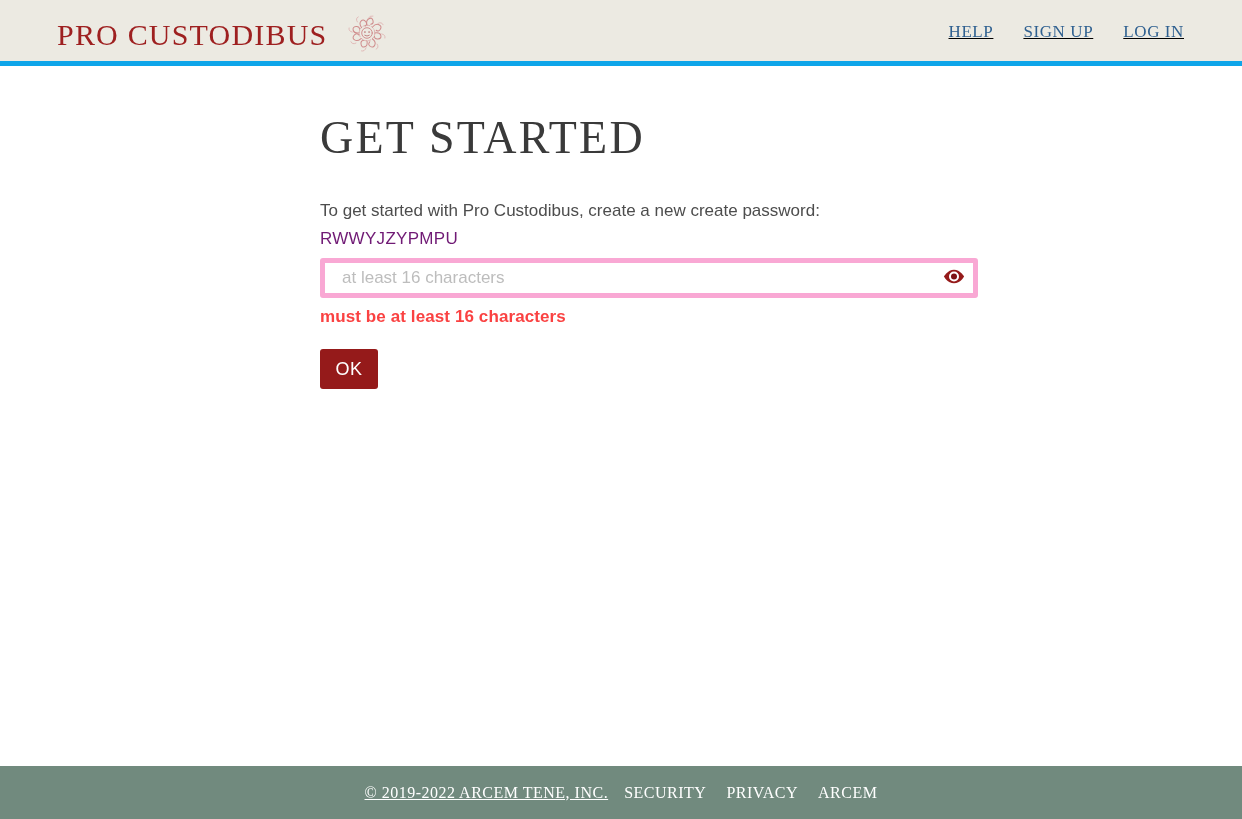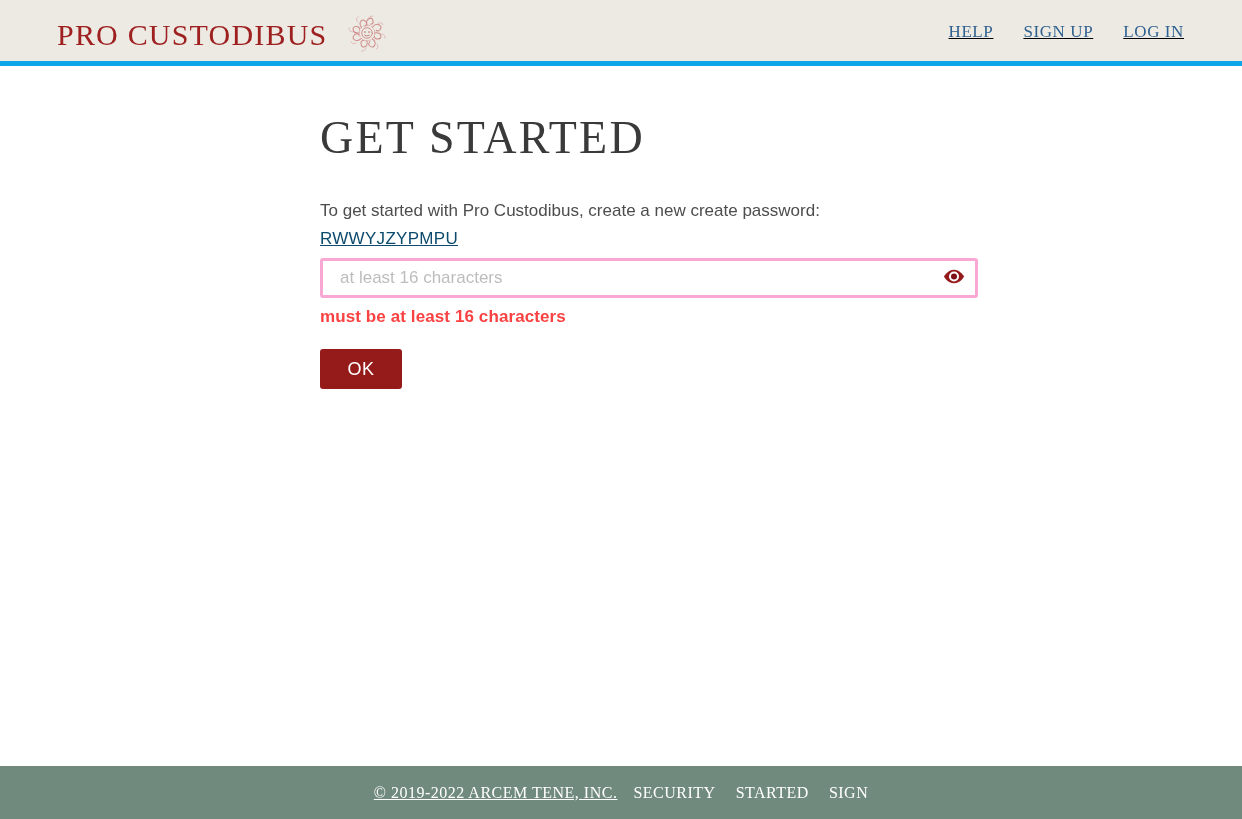--- a/index.html
+++ b/index.html
@@ -104,40 +104,39 @@
   .field-label {
     font-size: 16px;
     font-weight: bold;
     color: #2b2b2b;
     margin: 0;
     padding-top: 22px;
     line-height: 1.25;
   }
   #login-id-value {
     font-size: 17px;
-    color: #0c4a6e;
+    color: #701a75;
     margin: 0;
     padding-top: 5px;
     letter-spacing: 0.3px;
     line-height: 1.25;
-    text-decoration: underline;
   }
   #password-label {
     padding-top: 24px;
   }
   #password-field-wrap {
     position: relative;
     margin-top: 9px;
     width: 658px;
     height: 40px;
   }
   #password-input {
     width: 658px;
     height: 40px;
-    border: 3px solid #f9a8d4;
+    border: 5px solid #f9a8d4;
     border-radius: 3px;
     background: #fff;
     font-size: 17px;
     color: #444;
     padding: 0 44px 0 17px;
     outline: none;
     font-family: "Liberation Sans", sans-serif;
   }
   #password-input::placeholder {
     color: #bdbdbd;
@@ -161,21 +160,21 @@
   #field-error {
     margin: 0;
     padding-top: 9px;
     font-size: 17px;
     font-weight: bold;
     color: #fa4242;
     letter-spacing: 0.1px;
   }
   #ok-button {
     margin-top: 22px;
-    width: 82px;
+    width: 58px;
     height: 40px;
     background: #951a1a;
     color: #ffffff;
     border: none;
     border-radius: 3px;
     font-size: 18px;
     font-family: "Liberation Sans", sans-serif;
     letter-spacing: 0.6px;
     cursor: pointer;
     display: block;
@@ -298,17 +297,17 @@
     <button id="ok-button">OK</button>
 
   </div>
 </div>
 
 <div id="site-footer">
   <div id="footer-inner">
     <span id="footer-copyright">© 2019-2022 ARCEM TENE, INC.</span>
     <span id="footer-links">
       <a href="#">SECURITY</a>
-      <a href="#">STARTED</a>
-      <a href="#">SIGN</a>
+      <a href="#">PRIVACY</a>
+      <a href="#">ARCEM</a>
     </span>
   </div>
 </div>
 
 </body></html>

